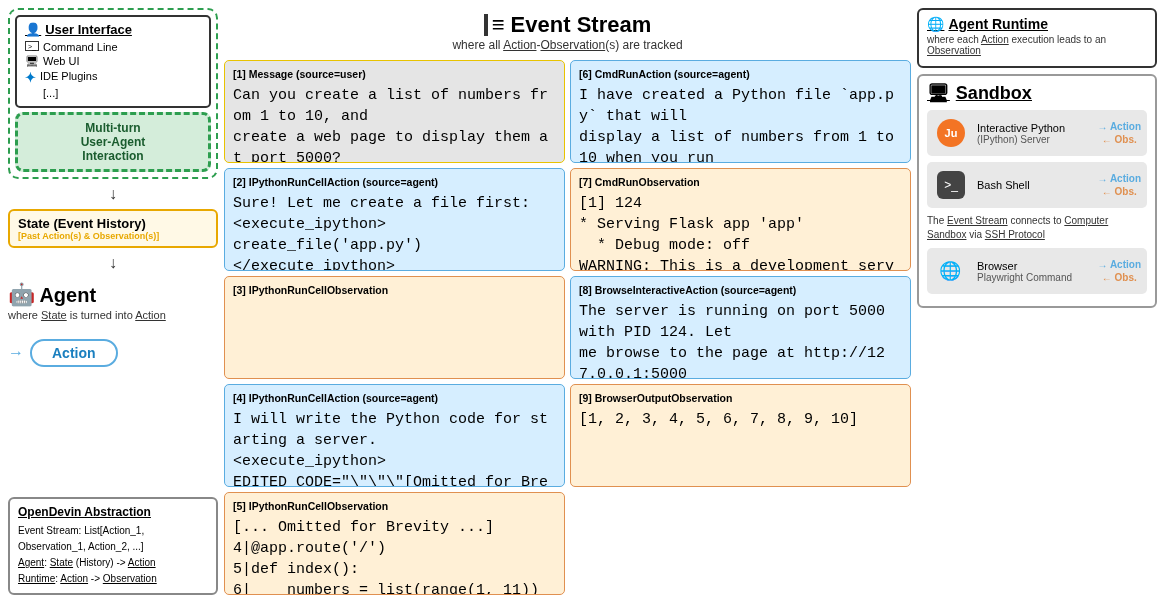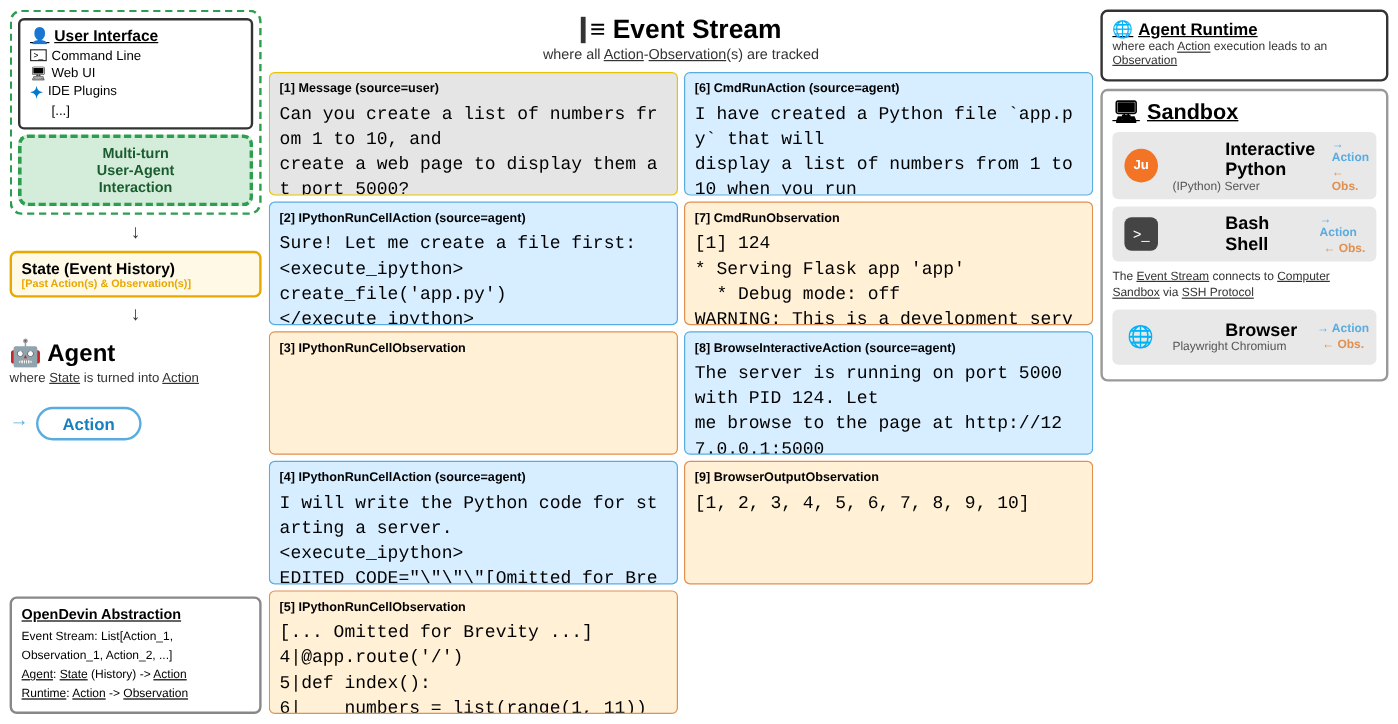--- a/index.html
+++ b/index.html
@@ -286,23 +286,22 @@
       width: 36px;
       height: 36px;
       flex-shrink: 0;
       display: flex;
       align-items: center;
       justify-content: center;
       font-size: 20px;
     }
 
     .sandbox-label {
-      font-size: 15px;
-      font-weight: bold;
-      margin-left: 44px;
+      font-size: 11px;
+      font-weight: normal;
     }
 
     .sandbox-sublabel {
       font-size: 10px;
       color: #555;
     }
 
     .ssh-note {
       font-size: 10px;
       color: #333;
@@ -581,21 +580,21 @@
       <div class="ssh-note">
         The <u>Event Stream</u> connects to <u>Computer Sandbox</u> via <u>SSH Protocol</u>
       </div>
 
       <div class="sandbox-item" style="margin-top:6px;">
         <div class="sandbox-icon">
           <div class="browser-icon">🌐</div>
         </div>
         <div>
           <div class="sandbox-label">Browser</div>
-          <div class="sandbox-sublabel">Playwright Chromium</div>
+          <div class="sandbox-sublabel">Playwright Command</div>
         </div>
         <div style="margin-left:auto; display:flex; flex-direction:column; align-items:center; gap:2px;">
           <span style="font-size:10px; color:#5aace0; font-weight:bold;">→ Action</span>
           <span style="font-size:10px; color:#e09050; font-weight:bold;">← Obs.</span>
         </div>
       </div>
 
     </div>
 
   </div>

